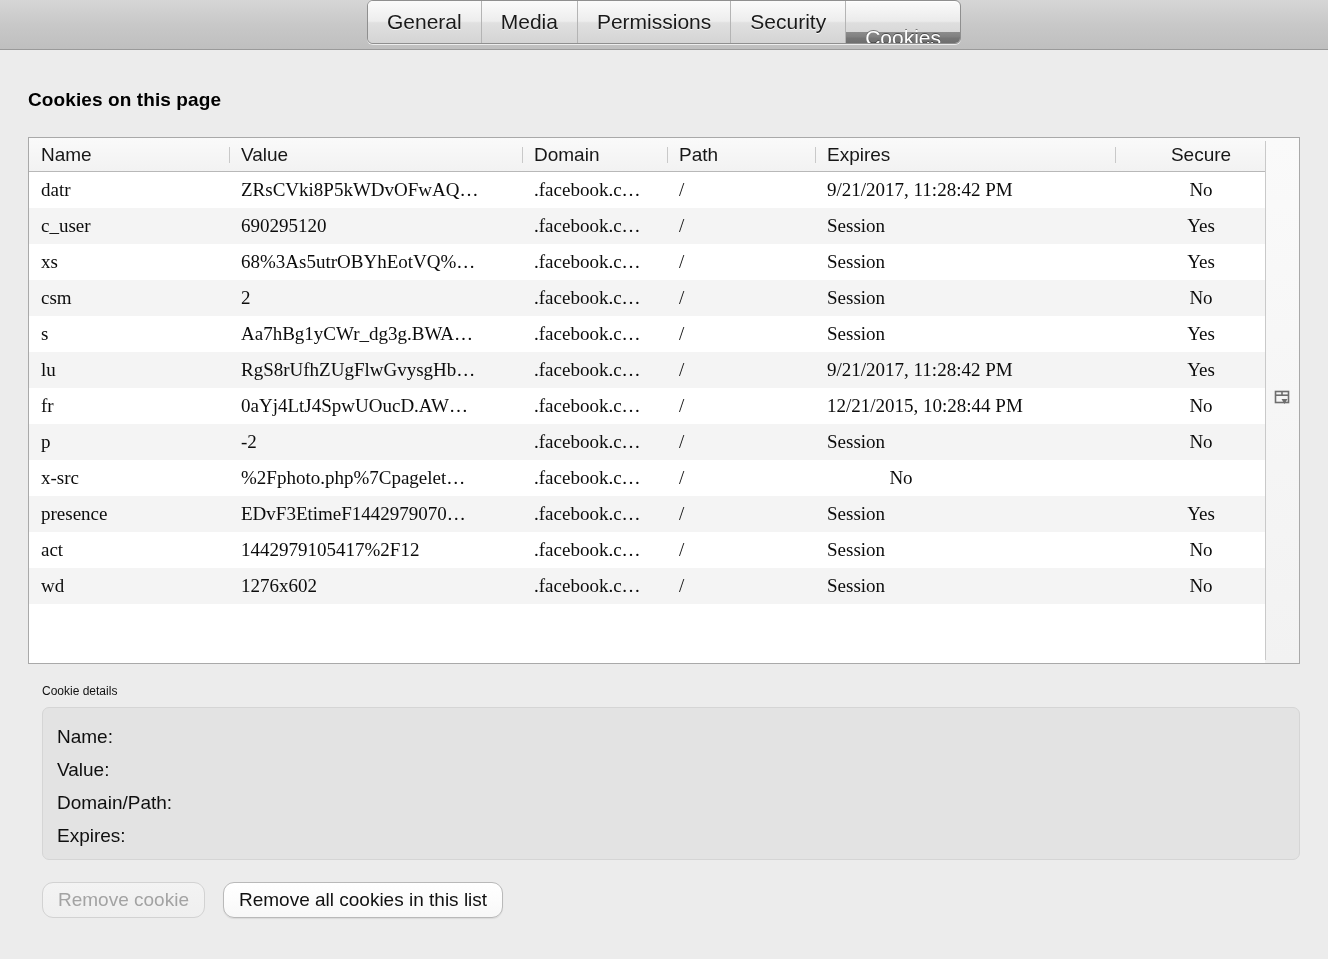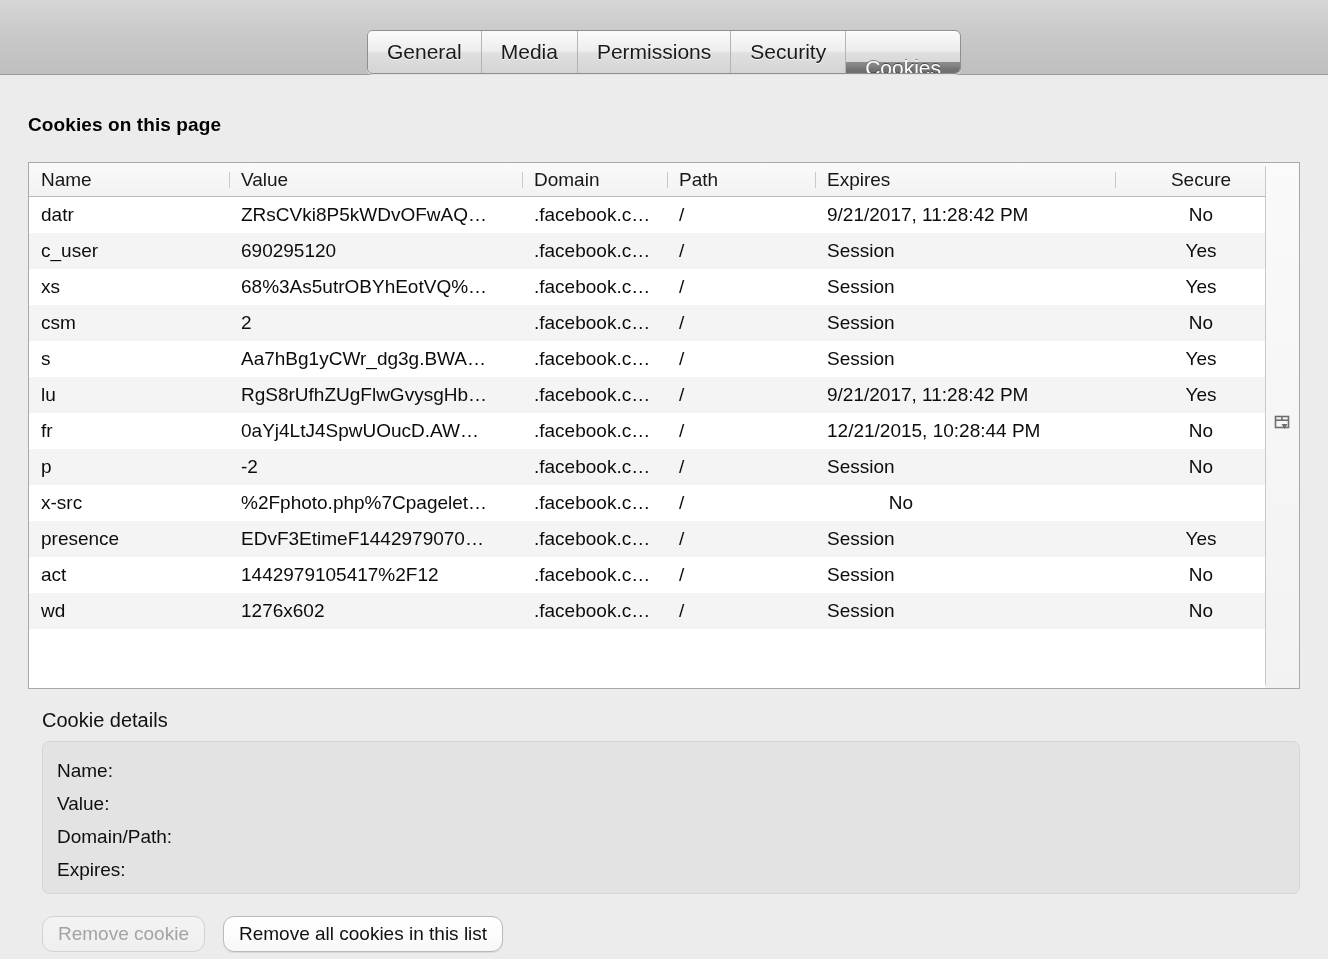--- a/index.html
+++ b/index.html
@@ -10,26 +10,26 @@
     width: 1328px;
     height: 959px;
     background: #ececec;
     font-family: "Liberation Sans", sans-serif;
     -webkit-font-smoothing: antialiased;
     overflow: hidden;
   }
 
   
   .toolbar {
-    height: 75px;
+    height: 50px;
     background: linear-gradient(to bottom, #d6d6d6 0%, #c8c8c8 50%, #bfbfbf 100%);
     border-bottom: 1px solid #9a9a9a;
     box-sizing: border-box;
     display: flex;
-    align-items: flex-end;
+    align-items: flex-start;
     justify-content: center;
     position: relative;
   }
   .segmented {
     display: flex;
     height: 42px;
     border: 1px solid #8f8f8f;
     border-radius: 6px;
     overflow: hidden;
     box-shadow: 0 1px 0 rgba(255,255,255,0.7), inset 0 1px 0 rgba(255,255,255,0.85);
@@ -136,36 +136,37 @@
     background: #c9c9c9;
   }
 
   .rows { }
   .row {
     display: flex;
     height: 36px;
     align-items: center;
     background: #ffffff;
     cursor: default;
+    font-family: Liberation Serif, serif;
   }
   .row.odd { background: #f4f4f4; }
   .td {
     font-size: 19px;
     color: #0c0c0c;
     padding-left: 12px;
     box-sizing: border-box;
     white-space: nowrap;
     overflow: hidden;
     text-overflow: ellipsis;
   }
   .td.pad-r { padding-right: 10px; }
 
   
   .details-title {
-    font-size: 20px;
+    font-size: 12px;
     color: #111;
     margin: 20px 0 9px 14px;
   }
   .details-panel {
     background: #e3e3e3;
     border: 1px solid #d5d5d5;
     border-radius: 7px;
     margin: 0 0 0 14px;
     width: 1258px;
     height: 153px;

